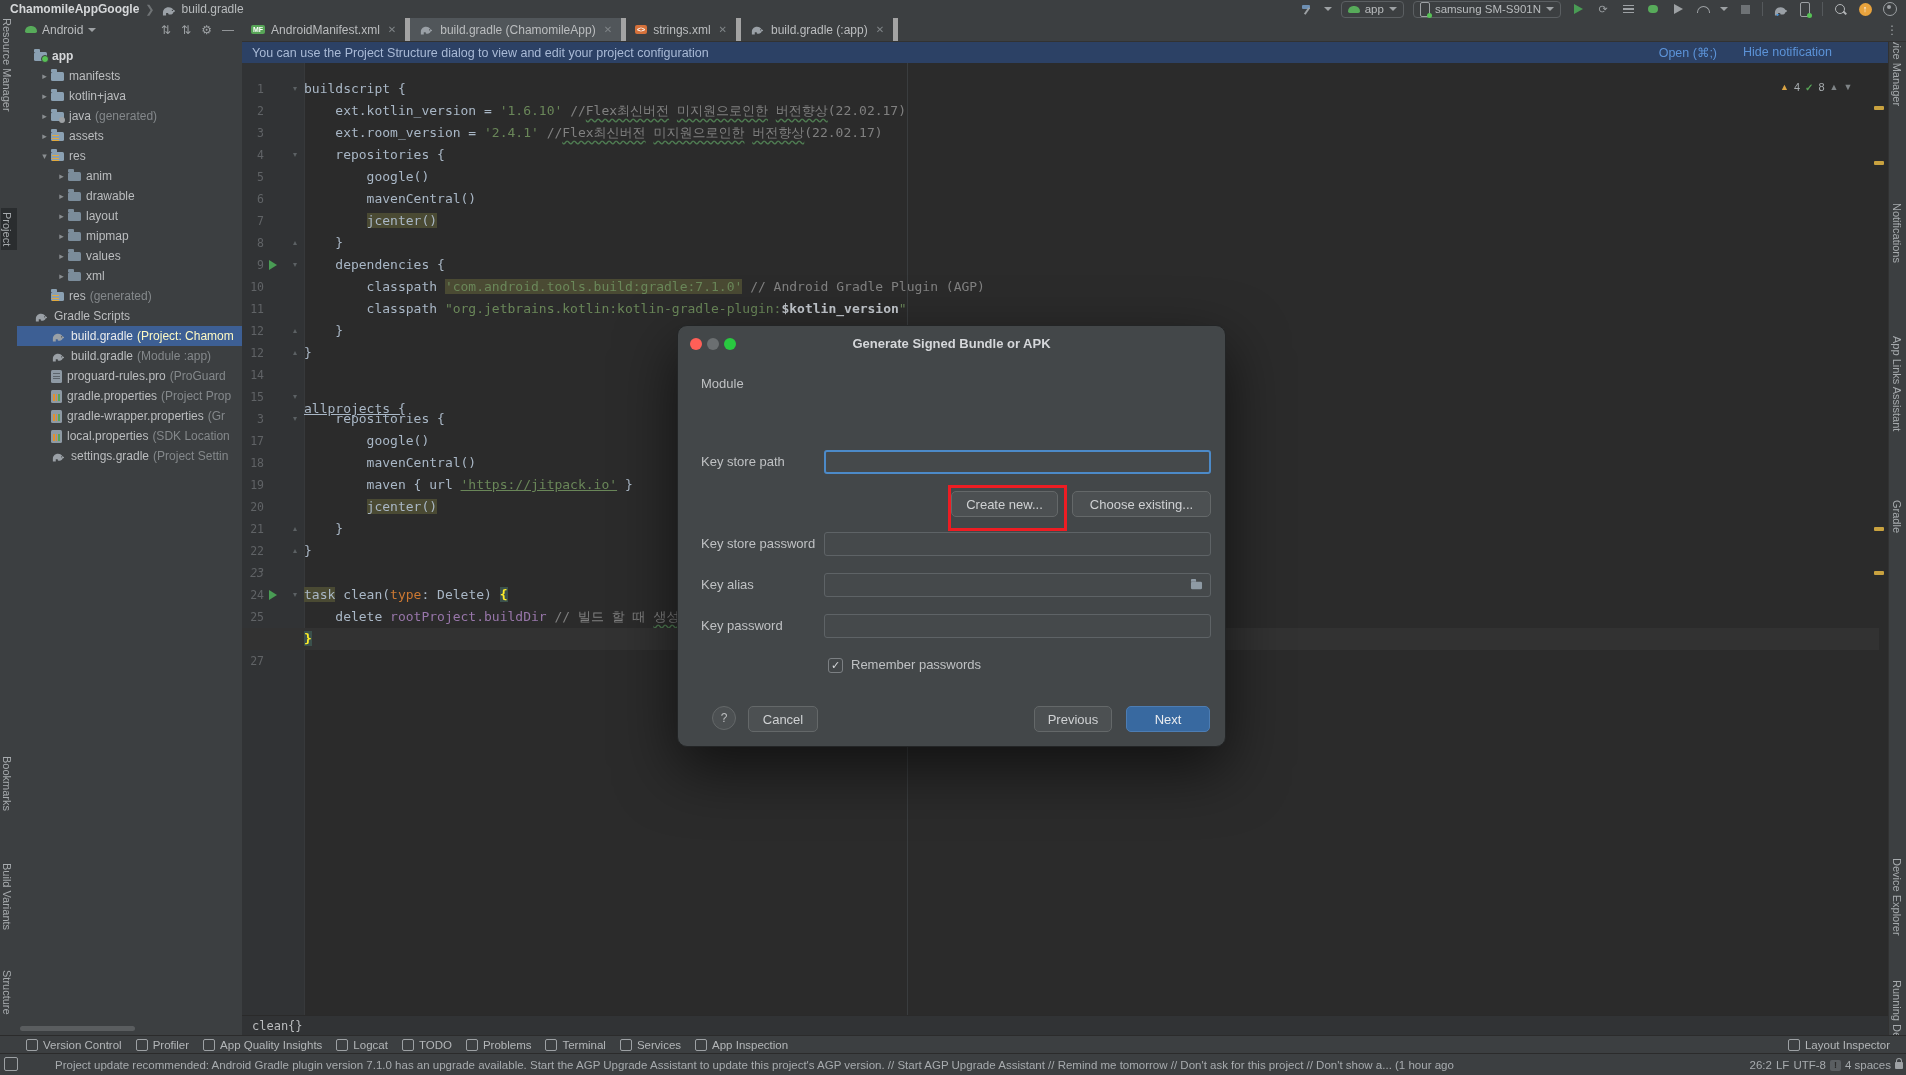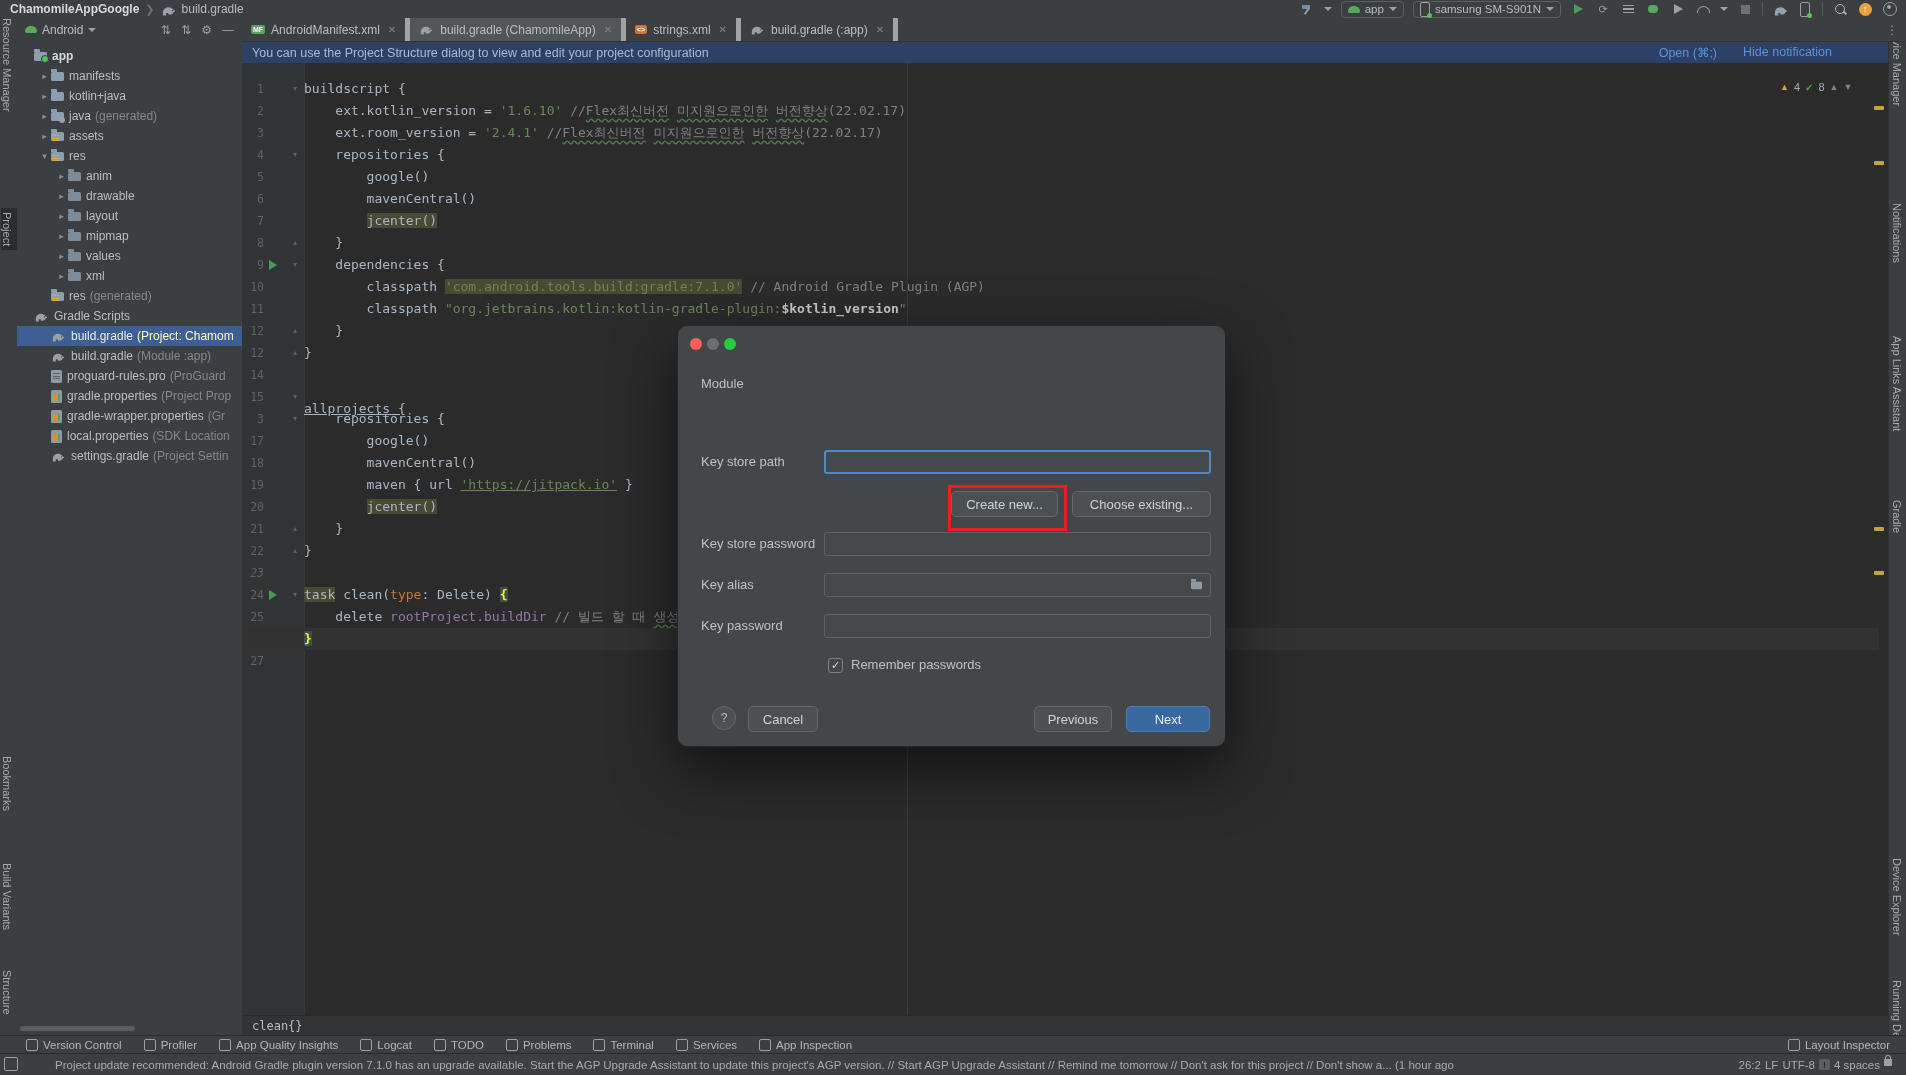--- a/index.html
+++ b/index.html
@@ -92,28 +92,28 @@
   #inspect{position:absolute;left:1538px;top:18px;display:flex;align-items:center;gap:5px;font-size:11px;color:#a8adb0;}
   #inspect .warn-tri{color:#d9a343;font-size:9px;}
   #inspect .ok{color:#57a557;font-size:10px;font-weight:bold;}
   #inspect .chv{color:#7f8487;font-size:9px;}
   
   #crumbs{left:242px;top:1015px;width:1646px;height:20px;background:#313335;border-top:1px solid #2a2a2a;
     display:flex;align-items:center;font-family:"DejaVu Sans Mono",monospace;font-size:12px;color:#bbbdbf;padding-left:10px;box-sizing:border-box;}
   
   #toolbar-bottom{left:0;top:1035px;width:1906px;height:18px;background:#3c3f41;border-top:1px solid #2b2b2b;
     display:flex;align-items:center;font-size:11.5px;color:#b3b6b8;}
-  #toolbar-bottom .items{display:flex;gap:22px;padding-left:26px;}
+  #toolbar-bottom .items{display:flex;gap:14px;padding-left:26px;}
   .bt-item{display:flex;align-items:center;gap:5px;}
   .bt-ic{width:10px;height:10px;border:1px solid #9da1a4;border-radius:2px;display:inline-block;}
   #layout-insp{margin-left:auto;display:flex;align-items:center;gap:5px;padding-right:16px;}
   #statusbar{left:0;top:1053px;width:1906px;height:22px;background:#3c3f41;border-top:1px solid #2b2b2b;
     display:flex;align-items:center;font-size:11.5px;color:#a7abae;}
   #status-msg{padding-left:55px;width:1580px;overflow:hidden;white-space:nowrap;}
-  #status-right{margin-left:auto;display:flex;align-items:flex-start;gap:4px;padding-right:14px;}
+  #status-right{margin-left:auto;display:flex;align-items:center;gap:4px;padding-right:3px;}
   #switcher{position:absolute;left:4px;top:1057px;width:12px;height:12px;border:1px solid #9da1a4;border-radius:2px;}
   .lock{width:8px;height:7px;background:#9da1a4;border-radius:1px;position:relative;display:inline-block;}
   .lock::before{content:"";position:absolute;left:1px;top:-4px;width:4px;height:4px;border:1.5px solid #9da1a4;
     border-bottom:none;border-radius:3px 3px 0 0;}
   .sq-excl{width:11px;height:11px;background:#5a5e61;border-radius:2px;color:#2b2b2b;font-size:9px;font-weight:bold;
     display:inline-flex;align-items:center;justify-content:center;}
   
   #dialog{left:677px;top:325px;width:547px;height:420px;background:#434749;border:1px solid #232526;
     border-radius:10px;box-shadow:0 22px 60px rgba(0,0,0,.6);z-index:50;font-size:13px;color:#bfc1c3;}
   #dlg-title{position:absolute;left:0;top:10px;width:547px;text-align:center;font-weight:bold;color:#d5d7da;}
@@ -559,20 +559,21 @@
 </div>
 
 <div id="crumbs" class="abs">
   <span>clean{}</span>
 </div>
 
 <div id="dialog" class="abs">
   <span class="tl" style="left:12px;background:#ff5f57"></span>
   <span class="tl" style="left:29px;background:#6b6f71"></span>
   <span class="tl" style="left:46px;background:#29c940"></span>
+  <div id="dlg-title">Generate Signed Bundle or APK</div>
 
   <div class="dlg-label" style="top:46px">Module</div>
 
   <div class="dlg-label" style="top:124px">Key store path</div>
   <div class="dlg-input focus" style="top:124px"></div>
 
   <div class="dlg-btn" style="left:273px;top:165px;width:107px">Create new...</div>
   <div class="dlg-btn" style="left:394px;top:165px;width:139px">Choose existing...</div>
   <div id="red-annot"></div>
 

